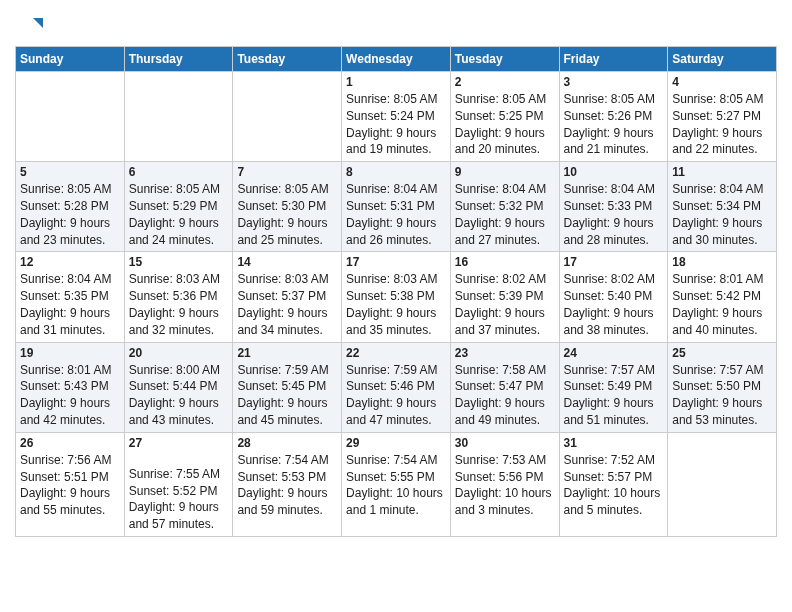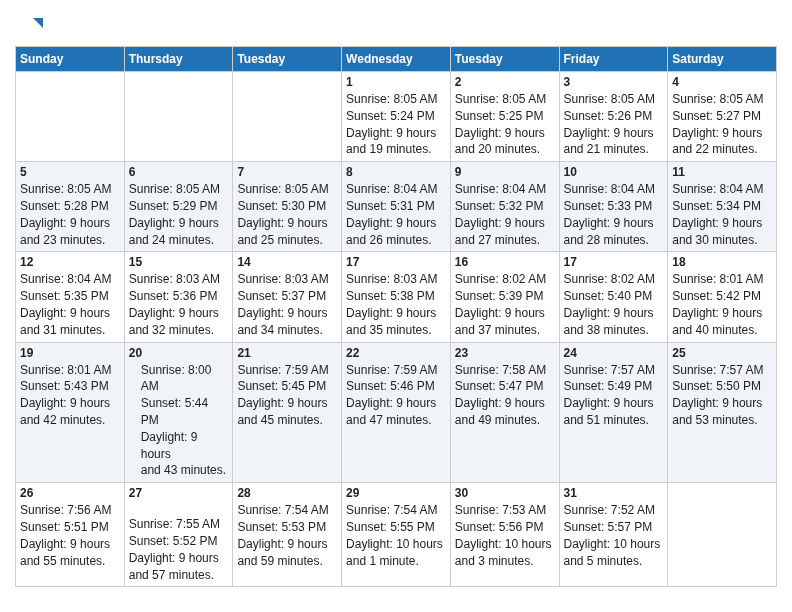--- a/index.html
+++ b/index.html
@@ -263,21 +263,21 @@
         <tr>
           <td>
             <span class="day-number">19</span>
             <div class="day-info" style="white-space: pre-line;">Sunrise: 8:01 AM
 Sunset: 5:43 PM
 Daylight: 9 hours
 and 42 minutes.</div>
           </td>
           <td>
             <span class="day-number">20</span>
-            <div class="day-info" style="white-space: pre-line; margin-left: 12px;">Sunrise: 8:00 AM
+            <div class="day-info" style="white-space: pre-line;">Sunrise: 8:00 AM
 Sunset: 5:44 PM
 Daylight: 9 hours
 and 43 minutes.</div>
           </td>
           <td>
             <span class="day-number">21</span>
             <div class="day-info" style="white-space: pre-line;">Sunrise: 7:59 AM
 Sunset: 5:45 PM
 Daylight: 9 hours
 and 45 minutes.</div>

